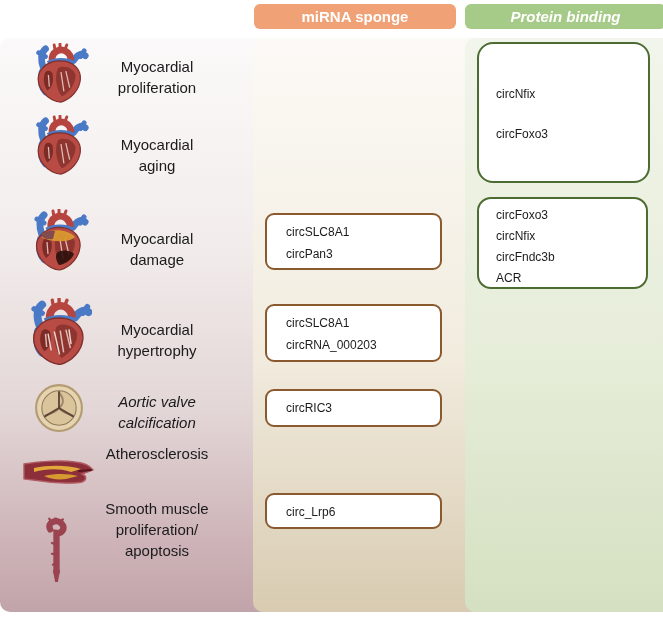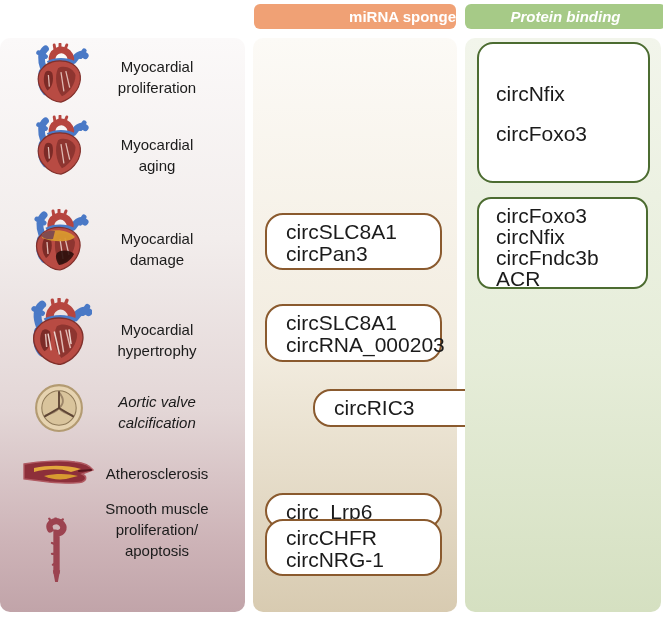--- a/index.html
+++ b/index.html
@@ -3,49 +3,49 @@
 <meta charset="utf-8">
 <style>
   html,body{margin:0;padding:0;background:#fff;}
   .canvas{
     position:relative;width:663px;height:619px;background:#ffffff;overflow:hidden;
     font-family:"Liberation Sans","DejaVu Sans",sans-serif;color:#1b1b1b;
   }
   
   .hdr{position:absolute;top:4px;height:25px;border-radius:6px;color:#fff;
        font-weight:bold;font-size:15px;line-height:25px;text-align:center;}
-  .hdr-orange{left:254px;width:202px;background:#f0a175;text-align:right;}
+  .hdr-orange{left:254px;width:202px;background:#f0a175;}
   .hdr-green{left:465px;width:201px;background:#a6ca87;font-style:italic;}
   
-  .panel{position:absolute;top:38px;height:574px;border-radius:10px;}
+  .panel{position:absolute;top:38px;height:574px;border-radius:10px;padding-left:25px;}
   .panel-left{left:0;width:245px;
     background:linear-gradient(180deg,#fbf9f9 0%,#f2edec 35%,#e3d6d6 65%,#cdb3b7 88%,#c1a4a9 100%);}
   .panel-mid{left:253px;width:204px;
     background:linear-gradient(180deg,#fcfaf6 0%,#f2ecdf 55%,#d8cbb1 100%);}
   .panel-right{left:465px;width:196px;
     background:linear-gradient(180deg,#f2f5eb 0%,#e6edd9 55%,#d5e0c1 100%);}
   
   .cond .ic,.cond .lbl{position:absolute;display:block;}
   .cond .lbl{left:92px;width:130px;text-align:center;font-size:15px;line-height:21px;white-space:pre-line;}
   .ic svg{width:100%;height:100%;display:block;}
   .c1 .ic{left:28px;top:5px;width:64px;height:62px;}   .c1 .lbl{top:18px;}
   .c2 .ic{left:28px;top:77px;width:64px;height:62px;}  .c2 .lbl{top:96px;}
   .c3 .ic{left:26px;top:171px;width:66px;height:64px;} .c3 .lbl{top:190px;}
   .c4 .ic{left:23px;top:260px;width:71px;height:67px;} .c4 .lbl{top:281px;}
   .c5 .ic{left:34px;top:345px;width:50px;height:50px;} .c5 .lbl{top:353px;font-style:italic;}
-  .c6 .ic{left:21px;top:418px;width:74px;height:31px;} .c6 .lbl{top:425px;}
+  .c6 .ic{left:21px;top:418px;width:74px;height:31px;} .c6 .lbl{top:405px;}
   .c7 .ic{left:42px;top:477px;width:29px;height:74px;} .c7 .lbl{top:460px;}
   
   .box{position:absolute;background:#ffffff;}
-  .box span{display:block;font-size:21px;white-space:pre-line;}
-  .box-brown{border:2px solid #8a5a2e;border-radius:18px;}
+  .box span{display:block;font-size:12px;white-space:pre-line;}
+  .box-brown{border:2px solid #8a5a2e;border-radius:9px;}
   .box-green{border:2px solid #4c6c31;}
   .m1{left:12px;top:175px;width:173px;height:53px;}
   .m2{left:12px;top:266px;width:173px;height:54px;}
-  .m3{left:12px;top:351px;width:173px;height:34px;margin-left:48px;}
+  .m3{left:12px;top:351px;width:173px;height:34px;}
   .m4{left:12px;top:416px;width:173px;height:32px;margin-top:39px;}
   .m5{left:12px;top:481px;width:173px;height:53px;}
   .m1 span,.m2 span,.m5 span{padding:6px 0 0 19px;line-height:22px;}
   .m3 span,.m4 span{padding:6px 0 0 19px;line-height:22px;}
   .g1{left:12px;top:4px;width:169px;height:137px;border-radius:16px;}
   .g1 span{padding:40px 0 0 17px;line-height:20px;}
   .g2{left:12px;top:159px;width:167px;height:88px;border-radius:14px;}
   .g2 span{padding:6px 0 0 17px;line-height:21px;}
   .defs-hidden{position:absolute;width:0;height:0;overflow:hidden;}
 </style>
@@ -213,24 +213,20 @@
     <div class="box box-brown m2">
       <span>circSLC8A1
 circRNA_000203</span>
     </div>
     <div class="box box-brown m3">
       <span>circRIC3</span>
     </div>
     <div class="box box-brown m4">
       <span>circ_Lrp6</span>
     </div>
-    <div class="box box-brown m5">
-      <span>circCHFR
-circNRG-1</span>
-    </div>
   </div>
 
   <div class="panel panel-right">
     <div class="box box-green g1">
       <span>circNfix
 
 circFoxo3</span>
     </div>
     <div class="box box-green g2">
       <span>circFoxo3

